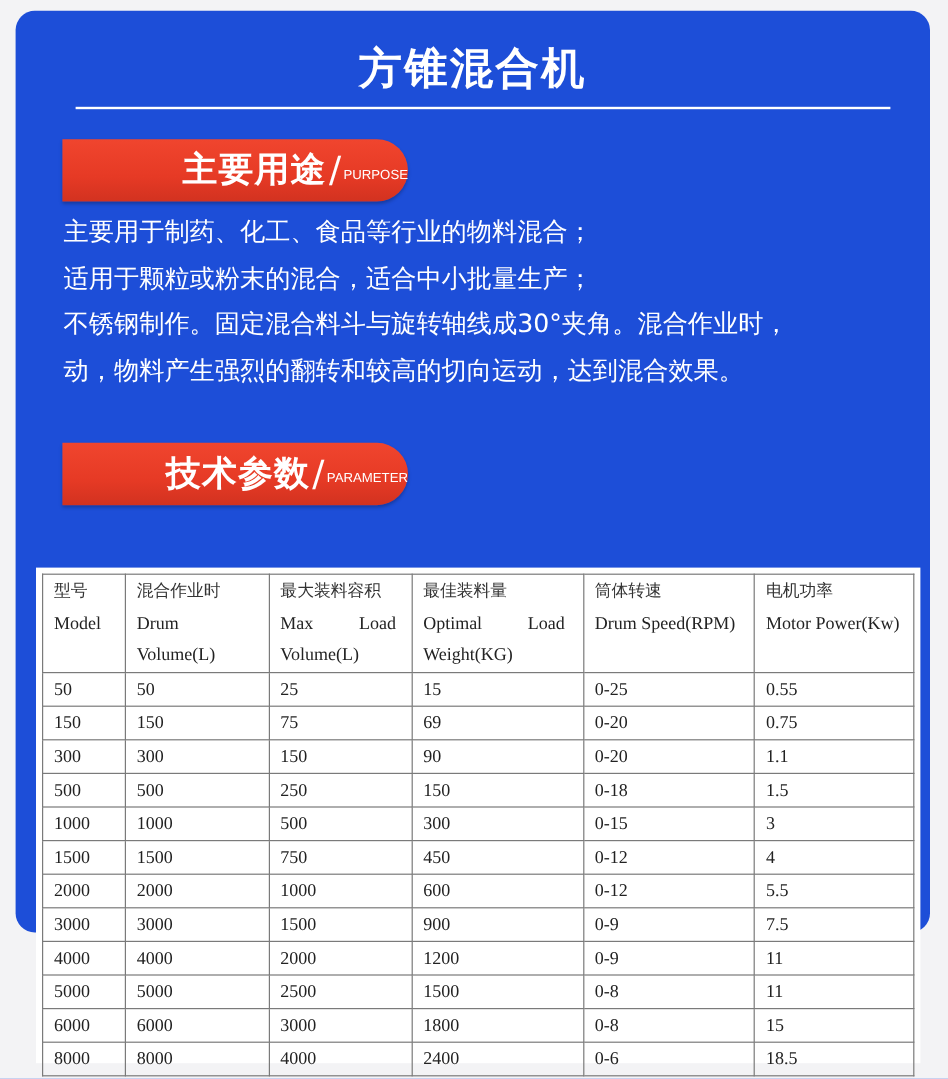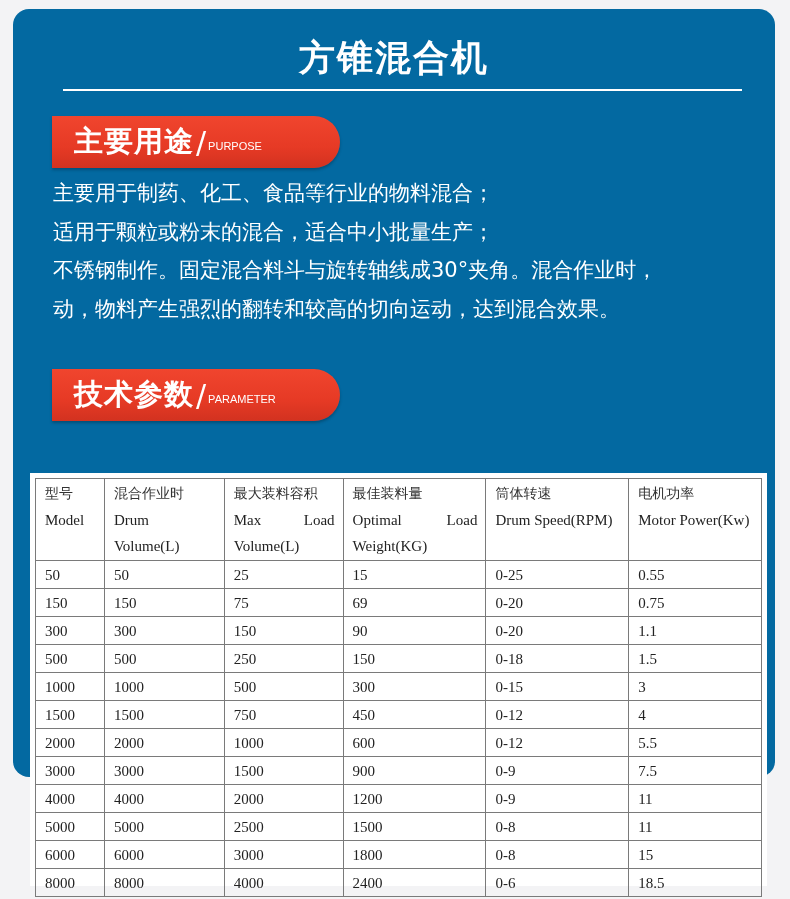--- a/index.html
+++ b/index.html
@@ -7,21 +7,21 @@
     width: 790px; height: 899px;
     background: #f3f3f5;
     position: relative;
     overflow: hidden;
     font-family: "DejaVu Sans", sans-serif;
   }
   .panel {
     position: absolute;
     left: 13px; top: 9px;
     width: 762px; height: 768px;
-    background: #0369a1;
+    background: #1d4ed8;
     border-radius: 16px;
   }
   .title {
     position: absolute;
     left: 0; right: 0; top: 26px;
     text-align: center;
     color: #ffffff;
     font-size: 36px;
     font-weight: bold;
     letter-spacing: 2px;
@@ -36,23 +36,24 @@
   .section-tag {
     position: absolute;
     left: 39px;
     height: 52px;
     width: 288px;
     background: linear-gradient(180deg, #f0452e 0%, #e63a25 60%, #d23220 100%);
     border-radius: 0 26px 26px 0;
     box-shadow: 0 2px 3px rgba(0,0,0,0.25);
     display: flex;
     align-items: center;
-    padding-left: 22px;
+    padding-left: 10px;
     box-sizing: border-box;
     color: #fff;
+    justify-content: flex-end;
   }
   .section-tag .cn {
     font-size: 29px;
     font-weight: bold;
     letter-spacing: 1px;
   }
   .section-tag .slash {
     font-size: 30px;
     font-weight: normal;
     margin: 0 2px 0 2px;
@@ -102,22 +103,22 @@
     padding-top: 1px;
     line-height: 26.5px;
   }
   table.params thead th .cn {
     font-family: "DejaVu Sans", sans-serif;
     font-size: 14px;
     color: #333;
   }
   .just {
     display: flex;
-    justify-content: space-between;
     padding-right: 8px;
+    gap: 38px;
   }
   table.params tbody td { height: 26px; padding-top: 1px; }
   col.c1 { width: 69px; }
   col.c2 { width: 120px; }
   col.c3 { width: 119px; }
   col.c4 { width: 143px; }
   col.c5 { width: 143px; }
   col.c6 { width: 133px; }
 </style>
 </head>

